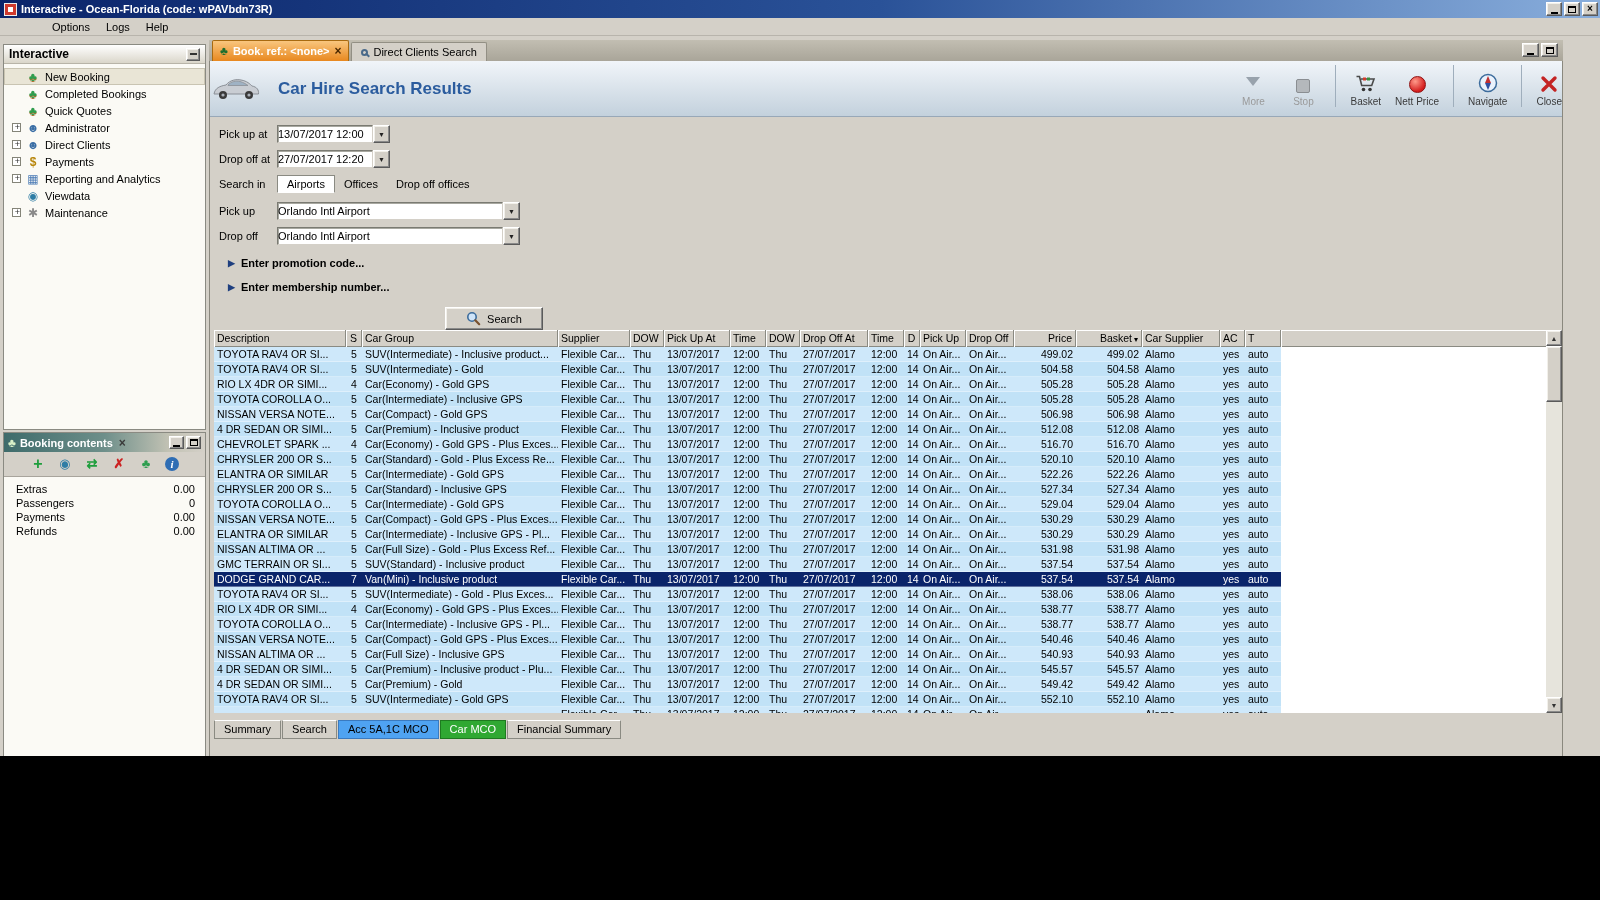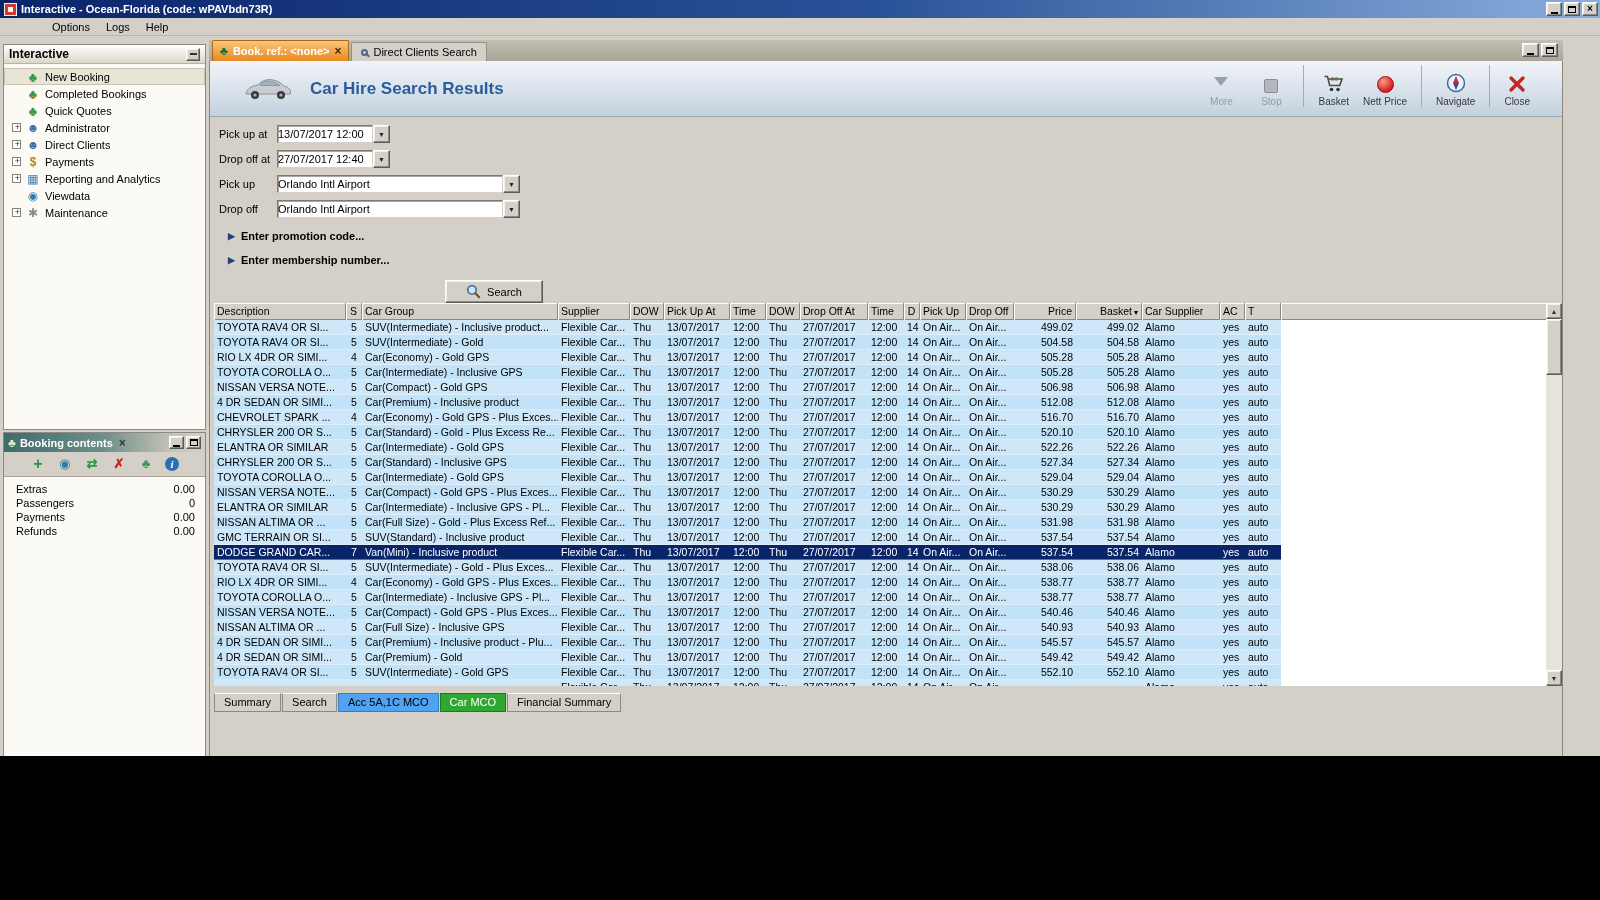--- a/index.html
+++ b/index.html
@@ -70,21 +70,21 @@
   .tab-active .palm{color:#1E6E2E;font-size:12px;}
   .tab-active .tab-x{color:#4A2800;font-weight:bold;font-size:12px;}
   .tab-inactive{height:19px;display:flex;align-items:center;gap:5px;padding:0 9px;background:#D4D0C8;border:1px solid #928F84;border-bottom:none;border-radius:2px 2px 0 0;margin-left:2px;color:#000;}
   .mini-mag{width:7px;height:7px;border:2px solid #4A6A8A;border-radius:50%;position:relative;flex:none;}
   .mini-mag::after{content:"";position:absolute;width:5px;height:2px;background:#4A6A8A;transform:rotate(45deg);right:-4px;bottom:-2px;}
   .mdi-btns{position:absolute;right:5px;top:3px;display:flex;gap:2px;}
   .mdi-btns .wbtn{width:17px;height:14px;}
   .content{position:absolute;left:0;top:21px;right:0;bottom:0;background:#D4D0C8;border:1px solid #8A887E;border-top:none;}
 
   
-  .band{height:56px;background:linear-gradient(#F1F5F9,#C3D1DD);border-bottom:1px solid #98A8B8;display:flex;align-items:center;padding:0 32px;}
+  .band{height:56px;background:linear-gradient(#F1F5F9,#C3D1DD);border-bottom:1px solid #98A8B8;display:flex;align-items:center;padding:0 0;}
   .band-title{font-size:17px;font-weight:bold;color:#2B5C9E;margin-left:16px;white-space:nowrap;}
   .band-toolbar{margin-left:auto;display:flex;align-items:flex-end;gap:14px;padding-bottom:5px;}
   .tbtn{display:flex;flex-direction:column;align-items:center;justify-content:flex-end;gap:3px;min-width:36px;height:42px;}
   .tbtn .tb-label{font-size:10px;color:#3A3A3A;white-space:nowrap;}
   .tbtn.disabled .tb-label{color:#9A9A9A;}
   .sep-before{border-left:1px solid #9FAEBC;padding-left:14px;}
   .ico-more{width:0;height:0;border:7px solid transparent;border-top:9px solid #98A2AC;margin-top:6px;}
   .ico-stop{width:14px;height:14px;background:#B4B8BC;border:1px solid #8A8E92;border-radius:2px;margin-top:3px;}
   .ico-nett{width:17px;height:17px;border-radius:50%;background:radial-gradient(circle at 35% 30%,#FF9A8A,#D41E1E 70%);border:1px solid #901010;}
 
@@ -378,23 +378,32 @@
         <div class="frow">
           <span class="flabel">Pick up at</span>
           <span class="combo">
             <span class="cinput field date-w">13/07/2017 12:00</span>
             <span class="drop-btn raised">▼</span>
           </span>
         </div>
         <div class="frow">
           <span class="flabel">Drop off at</span>
           <span class="combo">
-            <span class="cinput field date-w">27/07/2017 12:40</span>
+            <span class="cinput field date-w">27/07/2017 12:20</span>
             <span class="drop-btn raised">▼</span>
           </span>
+        </div>
+        <div class="frow" style="margin-bottom:9px;">
+          <span class="flabel">Search in</span>
+          <span class="sopts">
+
+          <span class="sopt active">Airports</span>
+              <span class="sopt">Offices</span>
+              <span class="sopt">Drop off offices</span>
+            </span>
         </div>
         <div class="frow">
           <span class="flabel">Pick up</span>
           <span class="combo">
             <span class="cinput field loc-w">Orlando Intl Airport</span>
             <span class="drop-btn raised">▼</span>
           </span>
         </div>
         <div class="frow">
           <span class="flabel">Drop off</span>

